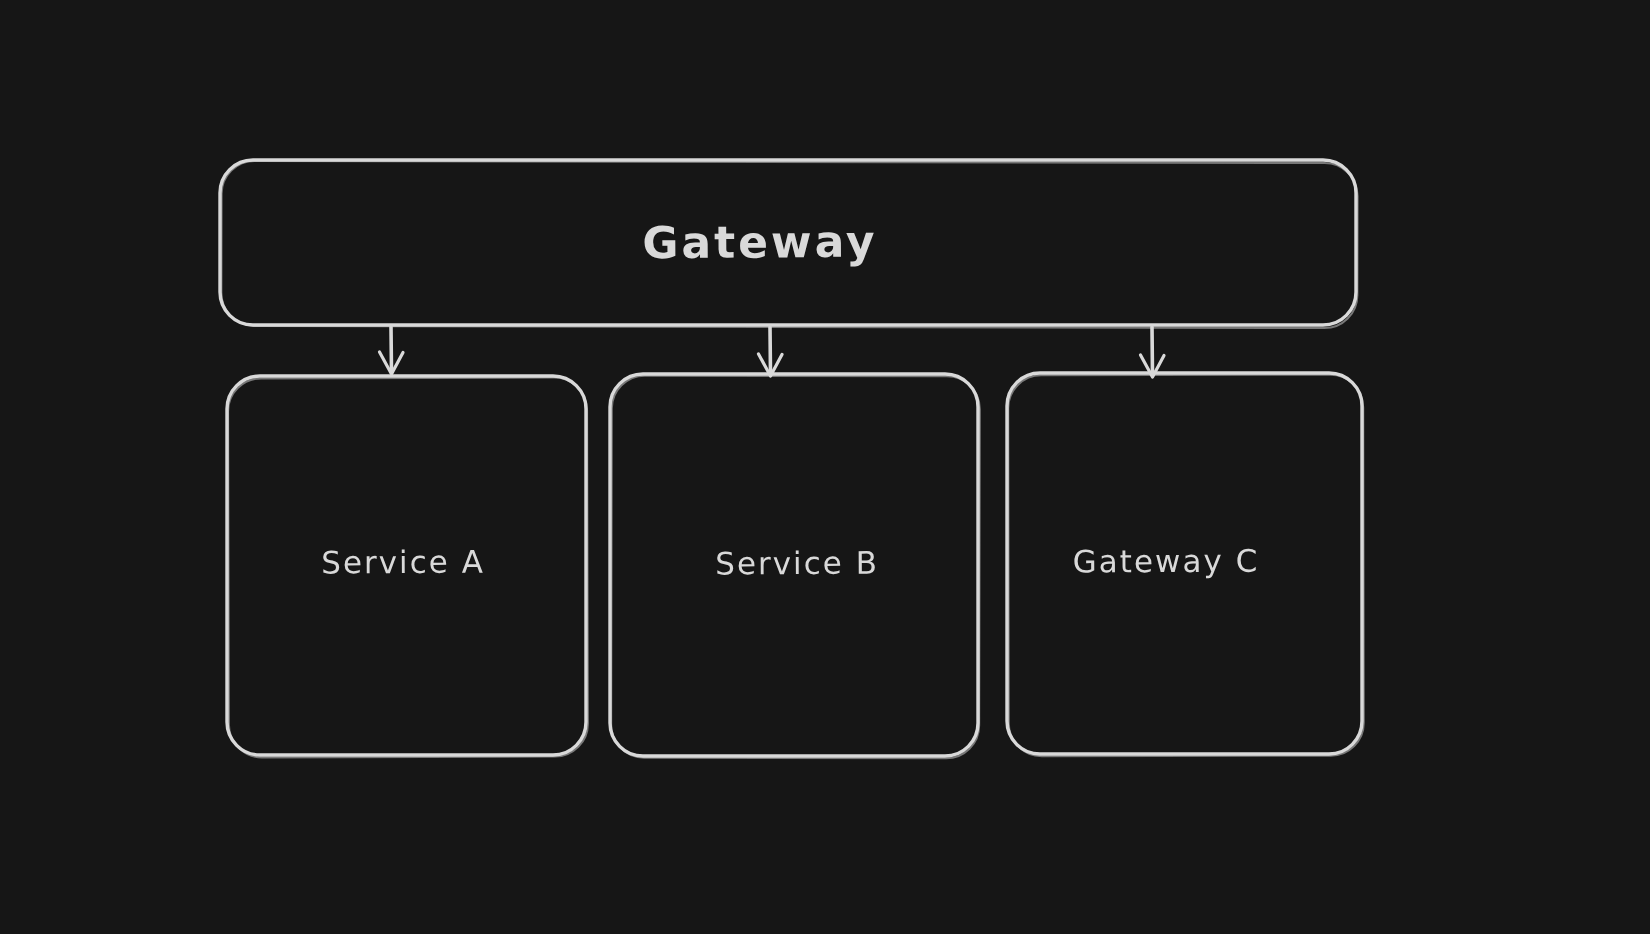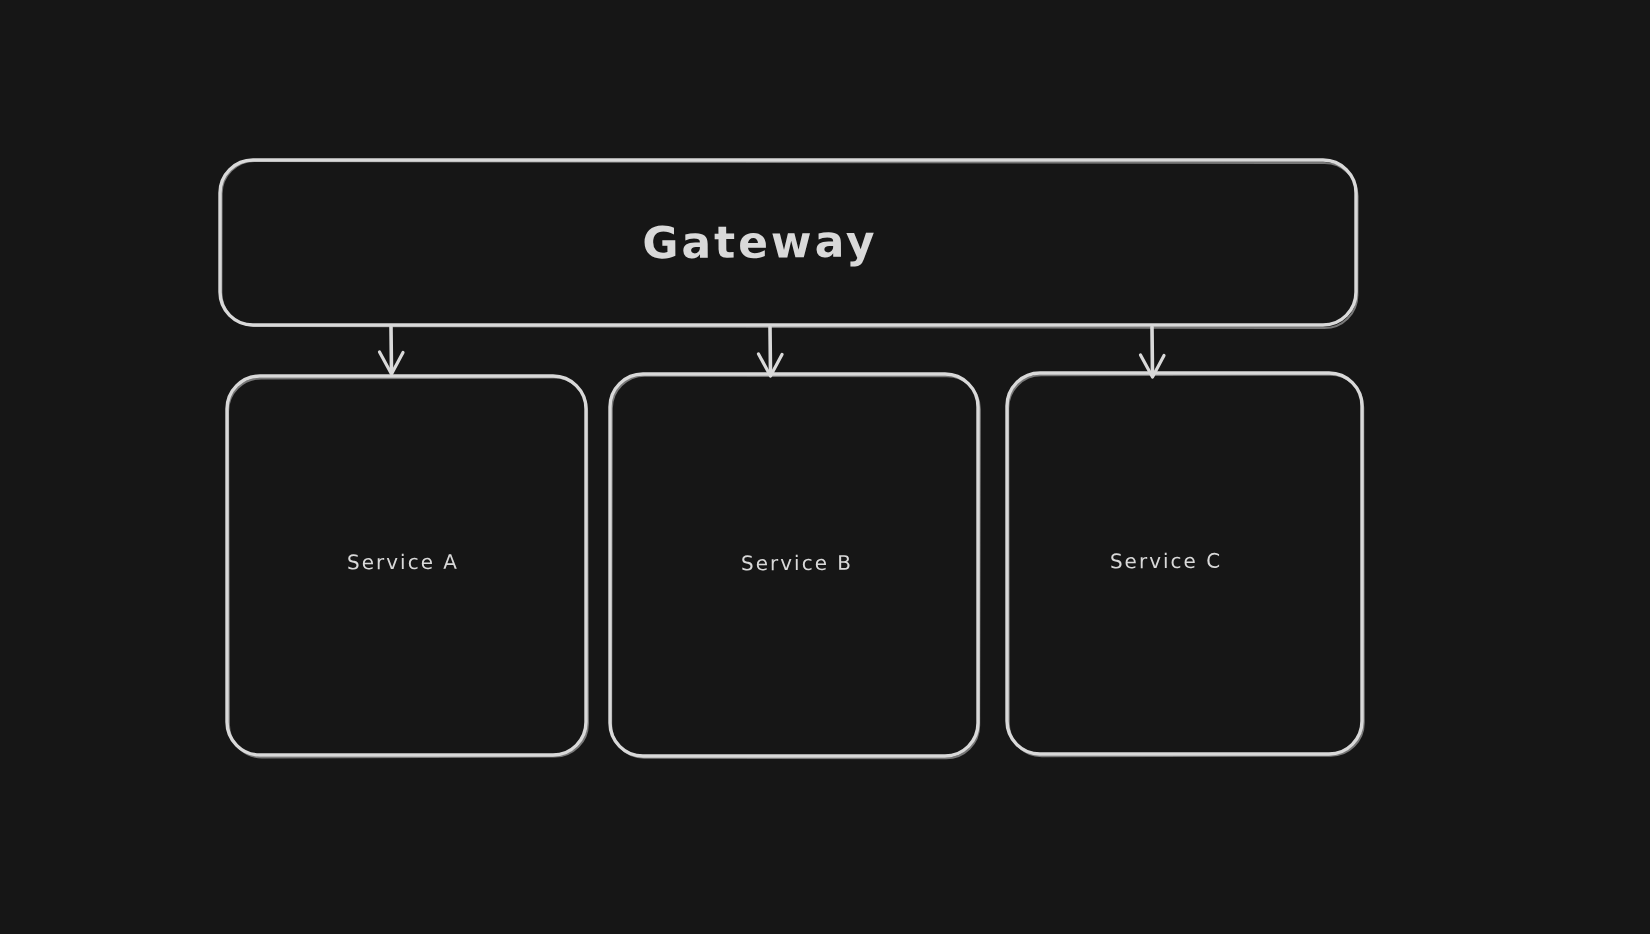--- a/index.html
+++ b/index.html
@@ -45,21 +45,21 @@
     user-select: none;
     text-align: center;
   }
   .label-gateway {
     font-size: 44px;
     font-weight: 700;
     letter-spacing: 3px;
     transform: translate(-50%, -50%) rotate(-0.4deg);
   }
   .label-service {
-    font-size: 20px;
+    font-size: 31px;
     font-weight: 400;
     letter-spacing: 2px;
     transform: translate(-50%, -50%) rotate(-0.3deg);
   }
 </style>
 </head>
 <body>
 
 <div class="canvas">
 
@@ -100,15 +100,15 @@
       <path class="sketch arrow-head" d="M1140.5 355 L1152.5 377 L1164 355.5"></path>
     </g>
   </svg>
 
   <div class="label label-gateway" style="left: 760px; top: 242px;">Gateway</div>
 
   <div class="label label-service" style="left: 403px; top: 562px;">Service A</div>
 
   <div class="label label-service" style="left: 797px; top: 563px; text-align: center;">Service B</div>
 
-  <div class="label label-service" style="left: 1166px; top: 561px;">Service C</div>
+  <div class="label label-service" style="left: 1166px; top: 561px;">Gateway C</div>
 
 </div>
 
 </body></html>

